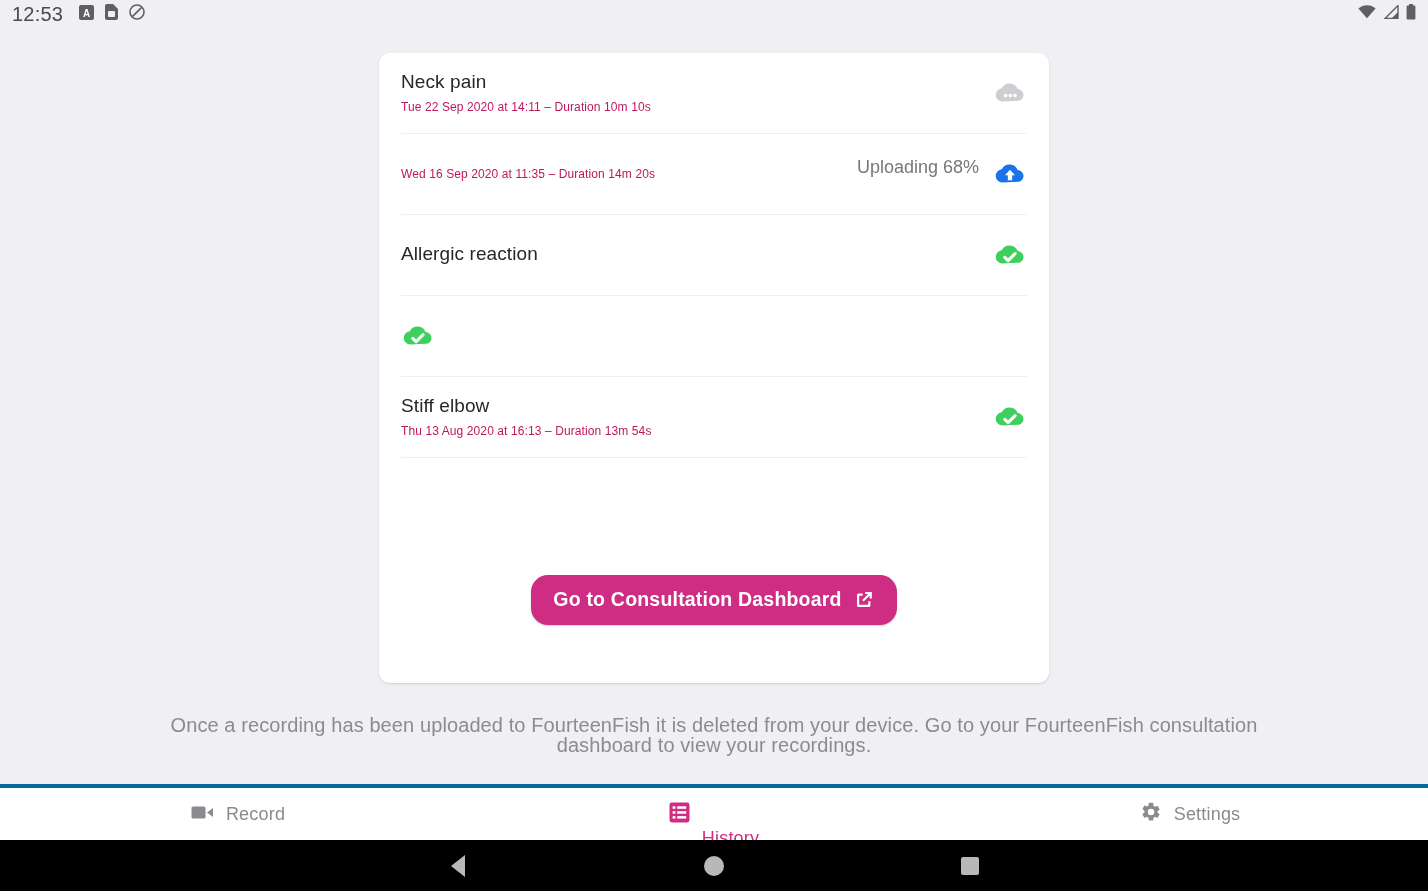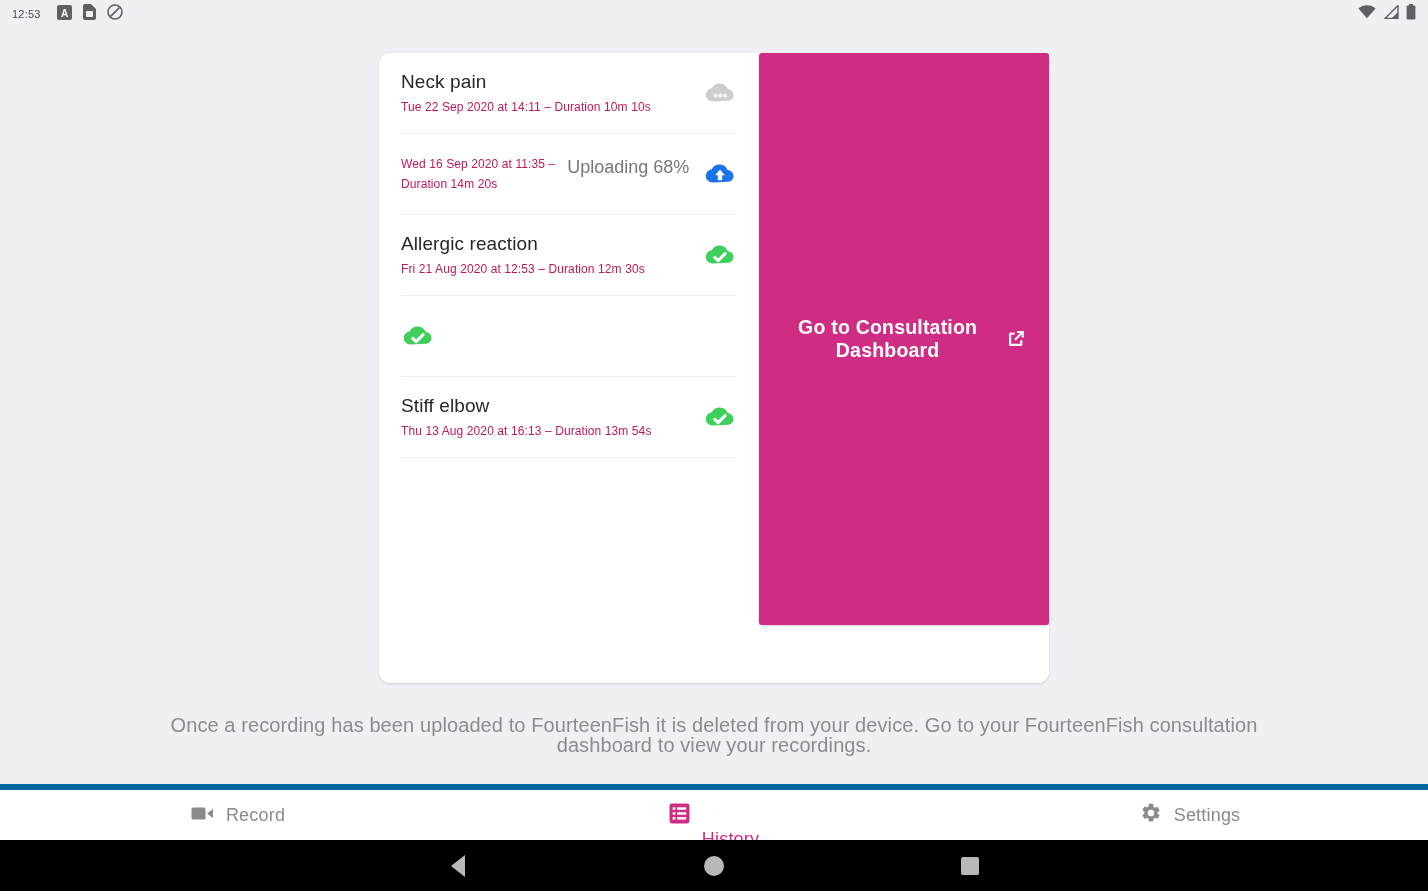--- a/index.html
+++ b/index.html
@@ -17,21 +17,21 @@
   }
 
   
   .statusbar {
     height: 28px; flex: 0 0 28px;
     background: #efeff4;
     display: flex; align-items: center;
     padding: 0 12px;
     color: #5a5a5f;
   }
-  .sb-clock { font-size: 11px; letter-spacing: .2px; color: #4a4a4f; }
+  .sb-clock { font-size: 20px; letter-spacing: .2px; color: #4a4a4f; }
   .sb-left-icons { display: flex; align-items: center; gap: 11px; margin-left: 16px; }
   .sb-spacer { flex: 1; }
   .sb-right-icons { display: flex; align-items: center; gap: 7px; }
   .sb-ic { display: block; }
 
   
   .content {
     flex: 1 1 auto;
     position: relative;
     display: flex; flex-direction: column;
@@ -39,21 +39,21 @@
     background: #efeff4;
   }
 
   .card {
     width: 670px;
     margin-top: 25px;
     background: #ffffff;
     border-radius: 11px;
     box-shadow: 0 1px 3px rgba(0,0,0,.10), 0 1px 1px rgba(0,0,0,.04);
     padding: 0 0 0 0;
-    display: flex; flex-direction: row;
+    display: flex; flex-direction: column;
     min-height: 630px;
   }
 
   .list { padding: 0 22px; }
 
   .row {
     display: flex; align-items: center;
     height: 81px;
     border-bottom: 1px solid #f0f0f2;
     position: relative;
@@ -77,21 +77,21 @@
   .card-filler { flex: 1 1 auto; min-height: 110px; }
 
   .cta-wrap {
     display: flex; justify-content: center;
     padding-bottom: 58px;
   }
   .cta {
     background: #cf2d84;
     color: #ffffff;
     border: none;
-    border-radius: 3px;
+    border-radius: 17px;
     font-size: 19.5px;
     font-weight: bold;
     letter-spacing: .2px;
     padding: 13px 22px 14px 22px;
     display: inline-flex; align-items: center; gap: 12px;
     cursor: pointer;
     font-family: "Liberation Sans", sans-serif;
     box-shadow: 0 1px 2px rgba(0,0,0,.18);
   }
   .cta svg { display: block; }
@@ -103,21 +103,21 @@
     font-size: 20px;
     color: #8b8b90;
     letter-spacing: .1px;
     line-height: 20px;
   }
 
   
   .tabbar {
     flex: 0 0 56px; height: 56px;
     background: #ffffff;
-    border-top: 6px solid #0369a1;
+    border-top: 4px solid #0369a1;
     display: flex; align-items: center;
   }
   .tab {
     flex: 1 1 33.333%;
     display: flex; align-items: center; justify-content: center;
     gap: 12px;
     cursor: pointer;
     height: 100%;
   }
   .tab-label { font-size: 18px; color: #8a8a8f; letter-spacing: .2px; }
@@ -218,21 +218,20 @@
                 <path d="M9.2 25.5a6.6 6.6 0 0 1-.45-13.17A8.6 8.6 0 0 1 24.6 13.1a5.9 5.9 0 0 1 1.1 11.7 6 6 0 0 1-.9.07z" fill="#1a73e8"></path>
                 <path d="M17 12.8l5.0 5.4h-2.85v5.1h-4.3v-5.1H12z" fill="#ffffff"></path>
               </svg>
             </span>
           </div>
         </div>
 
         <div class="row">
           <div class="row-texts">
             <div class="row-title">Allergic reaction</div>
-            <div class="row-sub">Fri 21 Aug 2020 at 12:53 – Duration 12m 30s</div>
           </div>
           <div class="row-right">
             <span class="cloud-wrap">
               <svg width="34" height="34" viewBox="0 0 34 34">
                 <path d="M9.2 25.5a6.6 6.6 0 0 1-.45-13.17A8.6 8.6 0 0 1 24.6 13.1a5.9 5.9 0 0 1 1.1 11.7 6 6 0 0 1-.9.07z" fill="#3ecf5c"></path>
                 <path d="M11.8 19.3l3.3 3.3 7.0-7.0" fill="none" stroke="#ffffff" stroke-width="3.1" stroke-linecap="round" stroke-linejoin="round"></path>
               </svg>
             </span>
           </div>
         </div>

